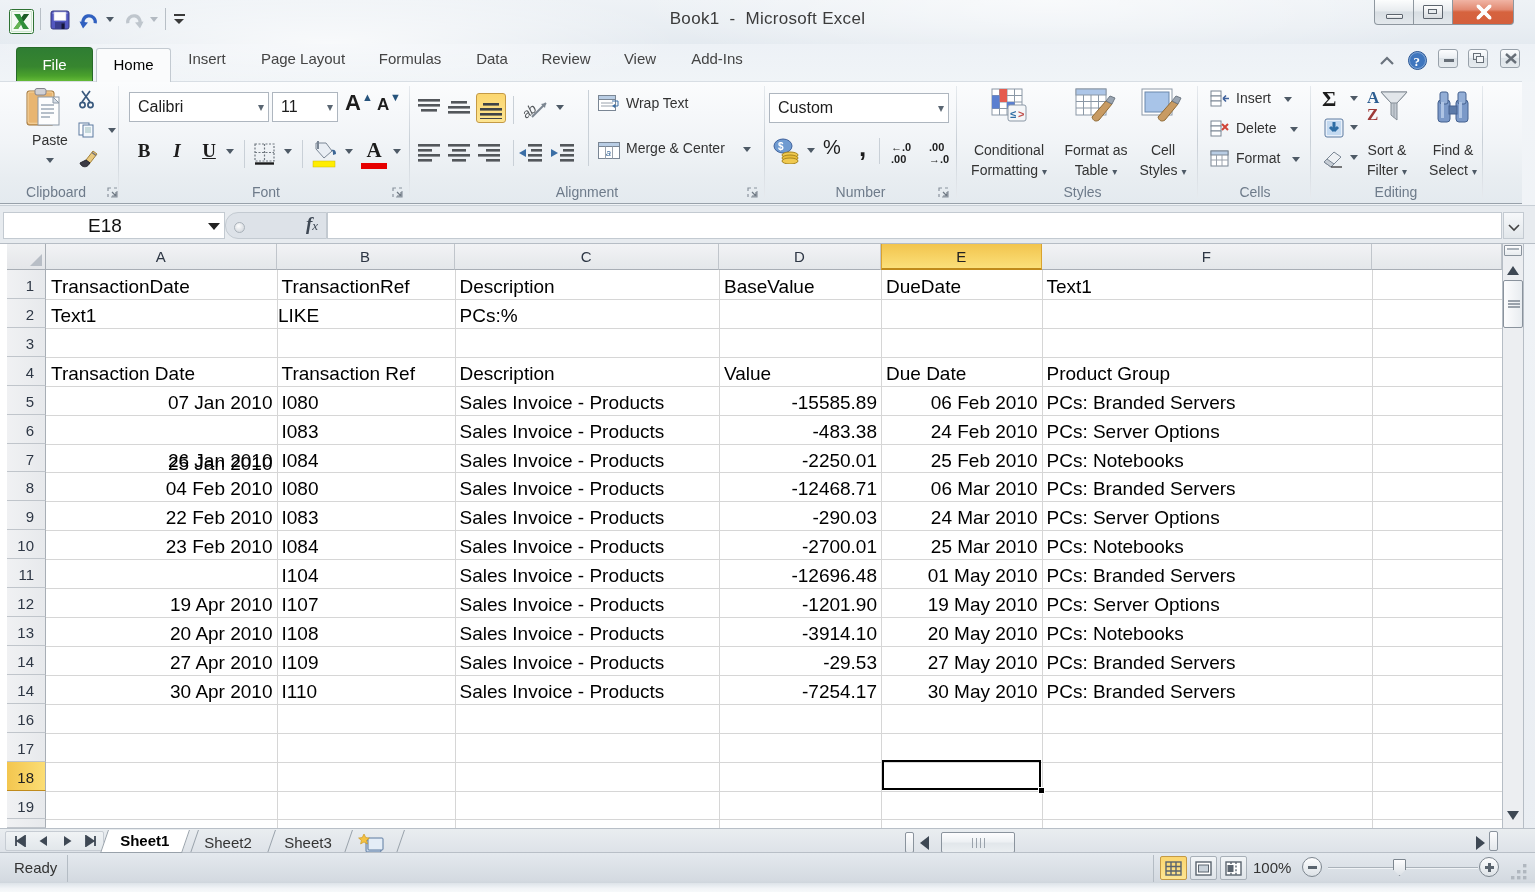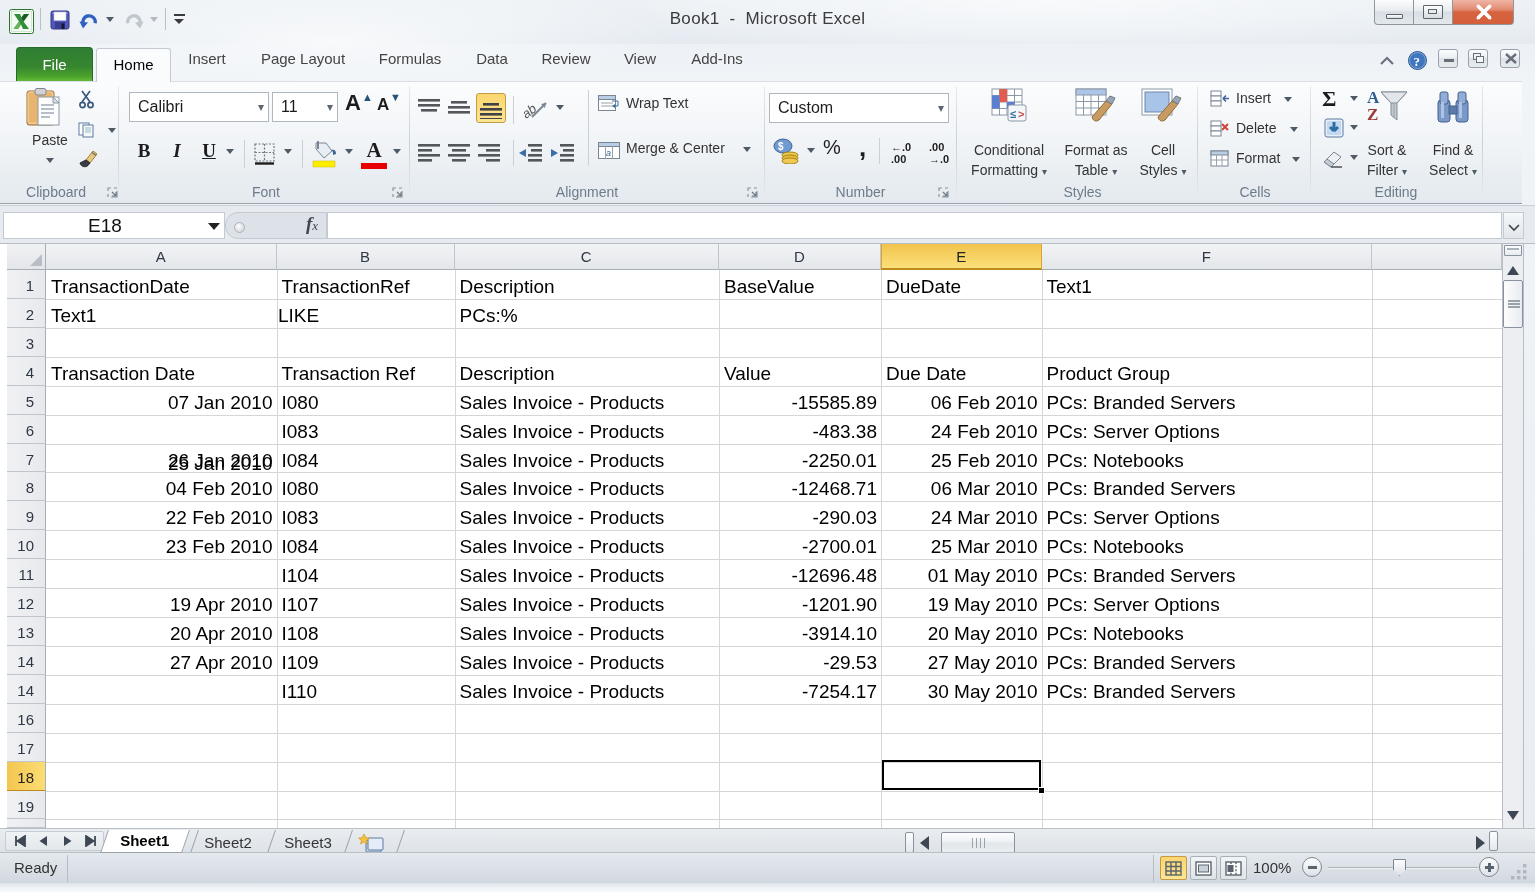--- a/index.html
+++ b/index.html
@@ -658,20 +658,21 @@
       <div class="cell" style="left:454.5px;top:373.04px;width:263.5px;height:28.920000000000016px;line-height:33.4px;">Sales Invoice - Products</div>
       <div class="cell num" style="left:719px;top:373.04px;width:161px;height:28.920000000000016px;line-height:33.4px;">-3914.10</div>
       <div class="cell num" style="left:881px;top:373.04px;width:159.5px;height:28.920000000000016px;line-height:33.4px;">20 May 2010</div>
       <div class="cell" style="left:1041.5px;top:373.04px;width:329.5px;height:28.920000000000016px;line-height:33.4px;">PCs: Notebooks</div>
       <div class="cell num" style="left:46px;top:401.96000000000004px;width:229.5px;height:28.91999999999996px;line-height:33.4px;">27 Apr 2010</div>
       <div class="cell" style="left:276.5px;top:401.96000000000004px;width:177px;height:28.91999999999996px;line-height:33.4px;">I109</div>
       <div class="cell" style="left:454.5px;top:401.96000000000004px;width:263.5px;height:28.91999999999996px;line-height:33.4px;">Sales Invoice - Products</div>
       <div class="cell num" style="left:719px;top:401.96000000000004px;width:161px;height:28.91999999999996px;line-height:33.4px;">-29.53</div>
       <div class="cell num" style="left:881px;top:401.96000000000004px;width:159.5px;height:28.91999999999996px;line-height:33.4px;">27 May 2010</div>
       <div class="cell" style="left:1041.5px;top:401.96000000000004px;width:329.5px;height:28.91999999999996px;line-height:33.4px;">PCs: Branded Servers</div>
+      <div class="cell num" style="left:46px;top:430.88px;width:229.5px;height:28.920000000000016px;line-height:33.4px;">30 Apr 2010</div>
       <div class="cell" style="left:276.5px;top:430.88px;width:177px;height:28.920000000000016px;line-height:33.4px;">I110</div>
       <div class="cell" style="left:454.5px;top:430.88px;width:263.5px;height:28.920000000000016px;line-height:33.4px;">Sales Invoice - Products</div>
       <div class="cell num" style="left:719px;top:430.88px;width:161px;height:28.920000000000016px;line-height:33.4px;">-7254.17</div>
       <div class="cell num" style="left:881px;top:430.88px;width:159.5px;height:28.920000000000016px;line-height:33.4px;">30 May 2010</div>
       <div class="cell" style="left:1041.5px;top:430.88px;width:329.5px;height:28.920000000000016px;line-height:33.4px;">PCs: Branded Servers</div>
       <div id="selbox" style="left:882px;top:516.1400000000001px;width:159px;height:29.91999999999996px;"></div>
       <div id="fillhandle" style="left:1037.5px;top:542.5600000000001px;"></div>
       <div id="vscroll">
   <div style="position:absolute;left:1px;top:1px;width:18px;height:11px;background:linear-gradient(180deg,#fdfdfe,#e8ecef);border:1px solid #8a939d;border-radius:1px;">
           <div style="position:absolute;left:2px;top:2px;width:12px;height:2px;background:#aab2ba;"></div>

